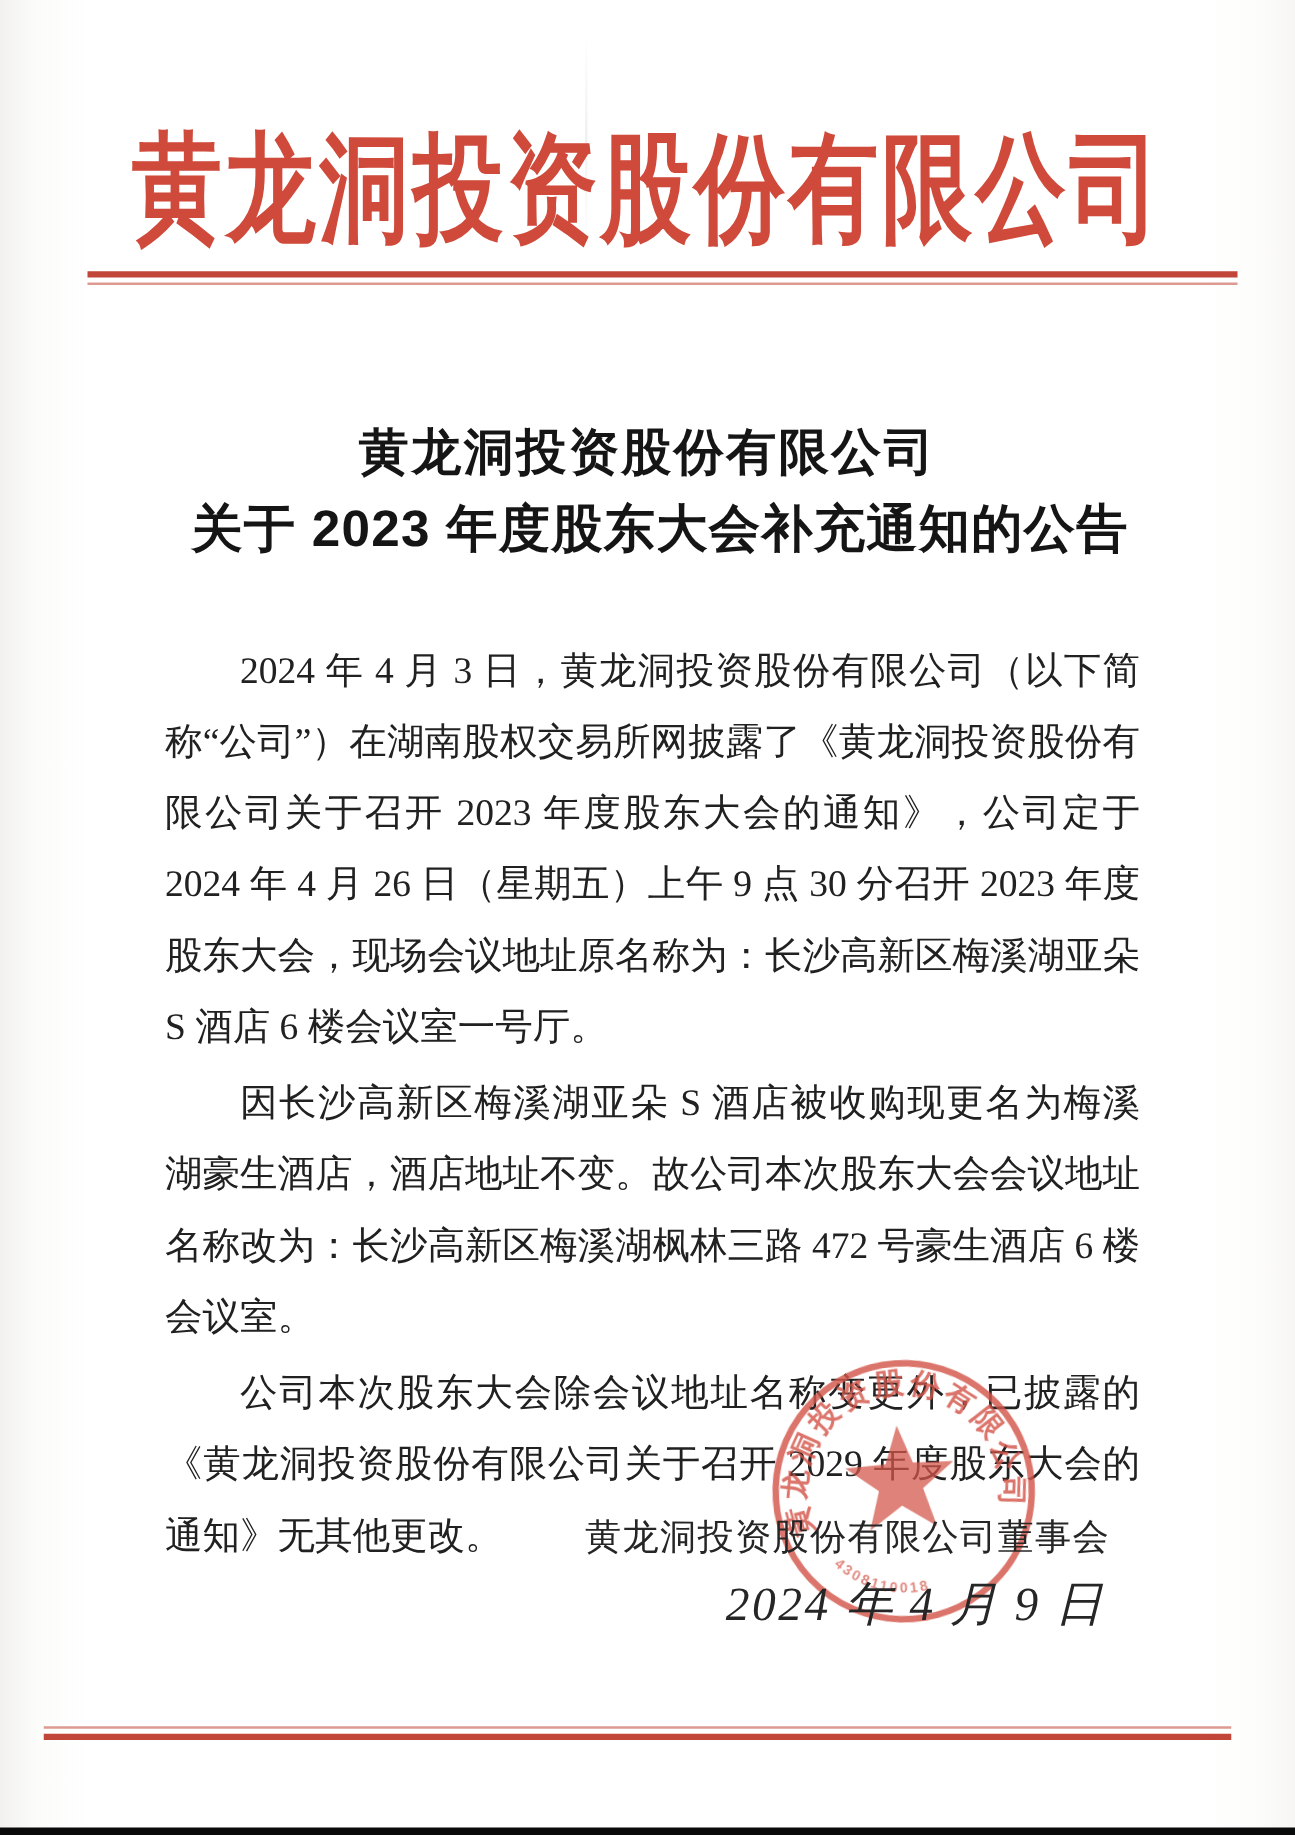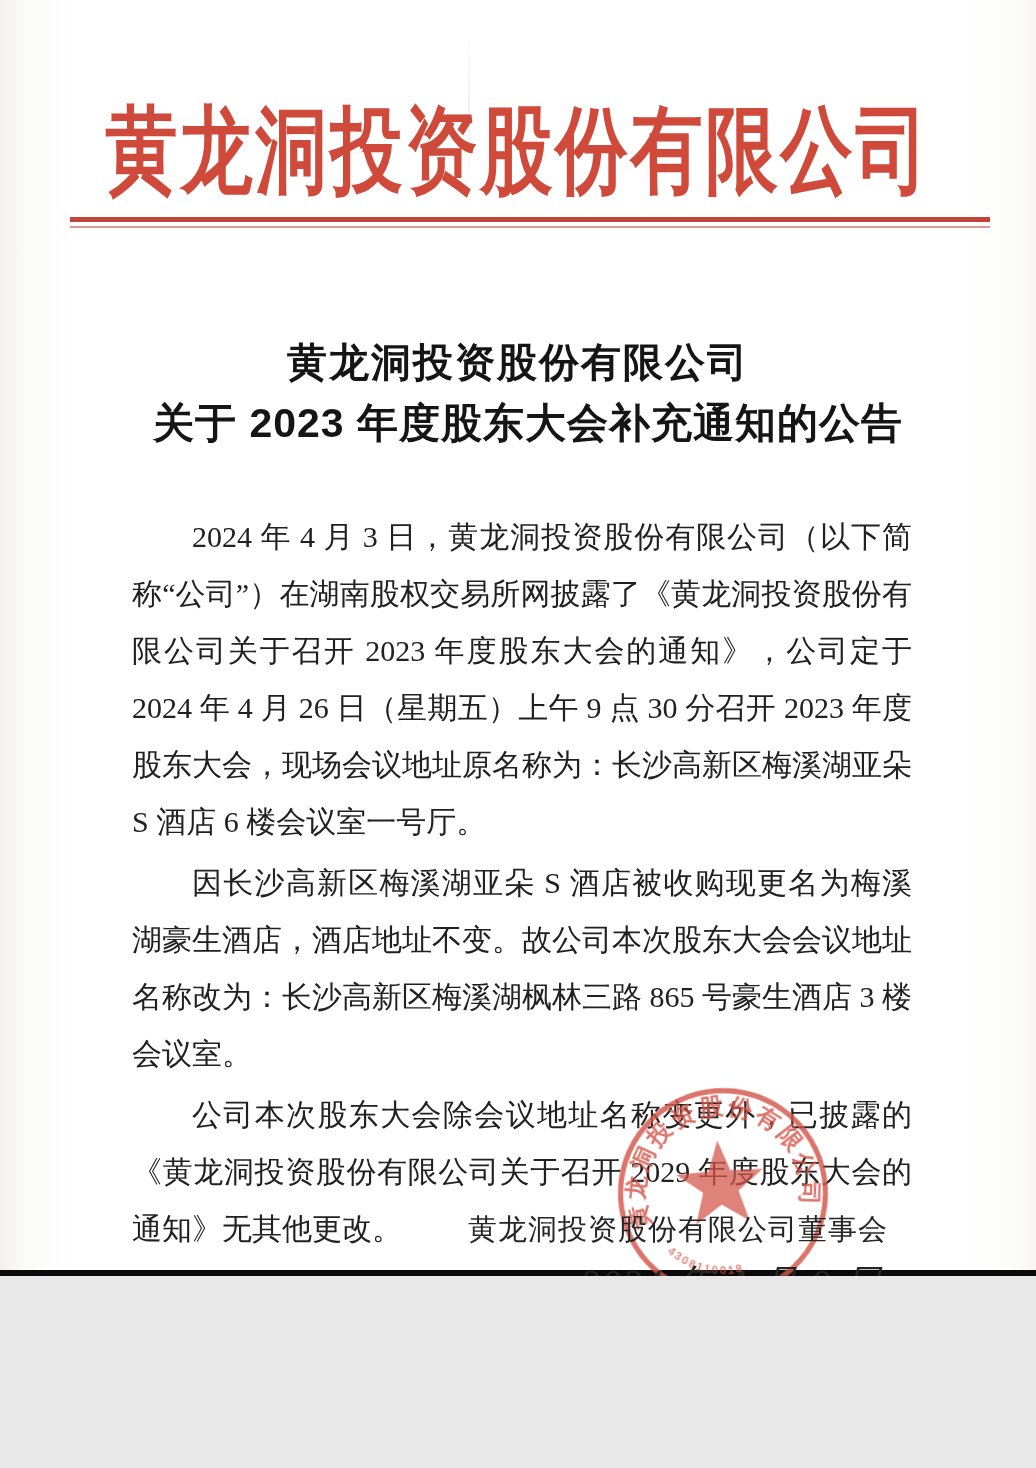--- a/index.html
+++ b/index.html
@@ -5,21 +5,21 @@
   :root{
     --accent-red:#cf4a3a;
     --rule-red:#c2453a;
     --rule-red-light:#dd9a90;
     --text-dark:#1f1f1f;
     --seal-red:#d4564a;
   }
   html,body{margin:0;padding:0;background:#e8e8e8;}
   .page{
     position:relative;
-    width:1036px;height:1276px;
+    width:1036px;height:1468px;
     margin:0 auto;
     background:
       linear-gradient(90deg,#f2f1f0 0px,#fbfbfa 26px,#ffffff 70px,#ffffff 960px,#fcfcfb 1010px,#f7f6f5 1036px);
     overflow:hidden;
     font-family:"Liberation Serif","DejaVu Serif",serif;
     color:var(--text-dark);
   }
   .fold-line{
     position:absolute;left:468px;top:28px;width:2px;height:168px;
     background:linear-gradient(180deg,rgba(0,0,0,0.00),rgba(0,0,0,0.06),rgba(0,0,0,0.00));
@@ -103,21 +103,21 @@
   <div class="rule rule-top-thick"></div>
   <div class="rule rule-top-thin"></div>
 
   <div class="doc-title">
     <div class="t1">黄龙洞投资股份有限公司</div>
     <div class="t2">关于 2023 年度股东大会补充通知的公告</div>
   </div>
 
   <div class="body-text">
     <p>2024 年 4 月 3 日，黄龙洞投资股份有限公司（以下简称“公司”）在湖南股权交易所网披露了《黄龙洞投资股份有限公司关于召开 2023 年度股东大会的通知》，公司定于 2024 年 4 月 26 日（星期五）上午 9 点 30 分召开 2023 年度股东大会，现场会议地址原名称为：长沙高新区梅溪湖亚朵 S 酒店 6 楼会议室一号厅。</p>
-    <p>因长沙高新区梅溪湖亚朵 S 酒店被收购现更名为梅溪湖豪生酒店，酒店地址不变。故公司本次股东大会会议地址名称改为：长沙高新区梅溪湖枫林三路 865 号豪生酒店 3 楼会议室。</p>
+    <p>因长沙高新区梅溪湖亚朵 S 酒店被收购现更名为梅溪湖豪生酒店，酒店地址不变。故公司本次股东大会会议地址名称改为：长沙高新区梅溪湖枫林三路 472 号豪生酒店 6 楼会议室。</p>
     <p>公司本次股东大会除会议地址名称变更外，已披露的《黄龙洞投资股份有限公司关于召开 2029 年度股东大会的通知》无其他更改。</p>
   </div>
 
   <svg class="seal" viewBox="0 0 230 230" aria-hidden="true">
     <circle cx="115" cy="115" r="99" fill="none" stroke="currentColor" stroke-width="5"></circle>
     <polygon points="113,64 123.6,93.4 154.8,94.4 130.1,113.6 138.9,143.6 113,126 87.1,143.6 95.9,113.6 71.2,94.4 102.4,93.4" fill="currentColor" opacity="0.9"></polygon>
     <path id="sealArc" d="M 44 142 A 76 76 0 1 1 186 142" fill="none"></path>
     <path id="sealNum" d="M 52 162 A 79 79 0 0 0 178 162" fill="none"></path>
     <text font-size="23" letter-spacing="3">
       <textPath href="#sealArc" startOffset="0">黄龙洞投资股份有限公司</textPath>

